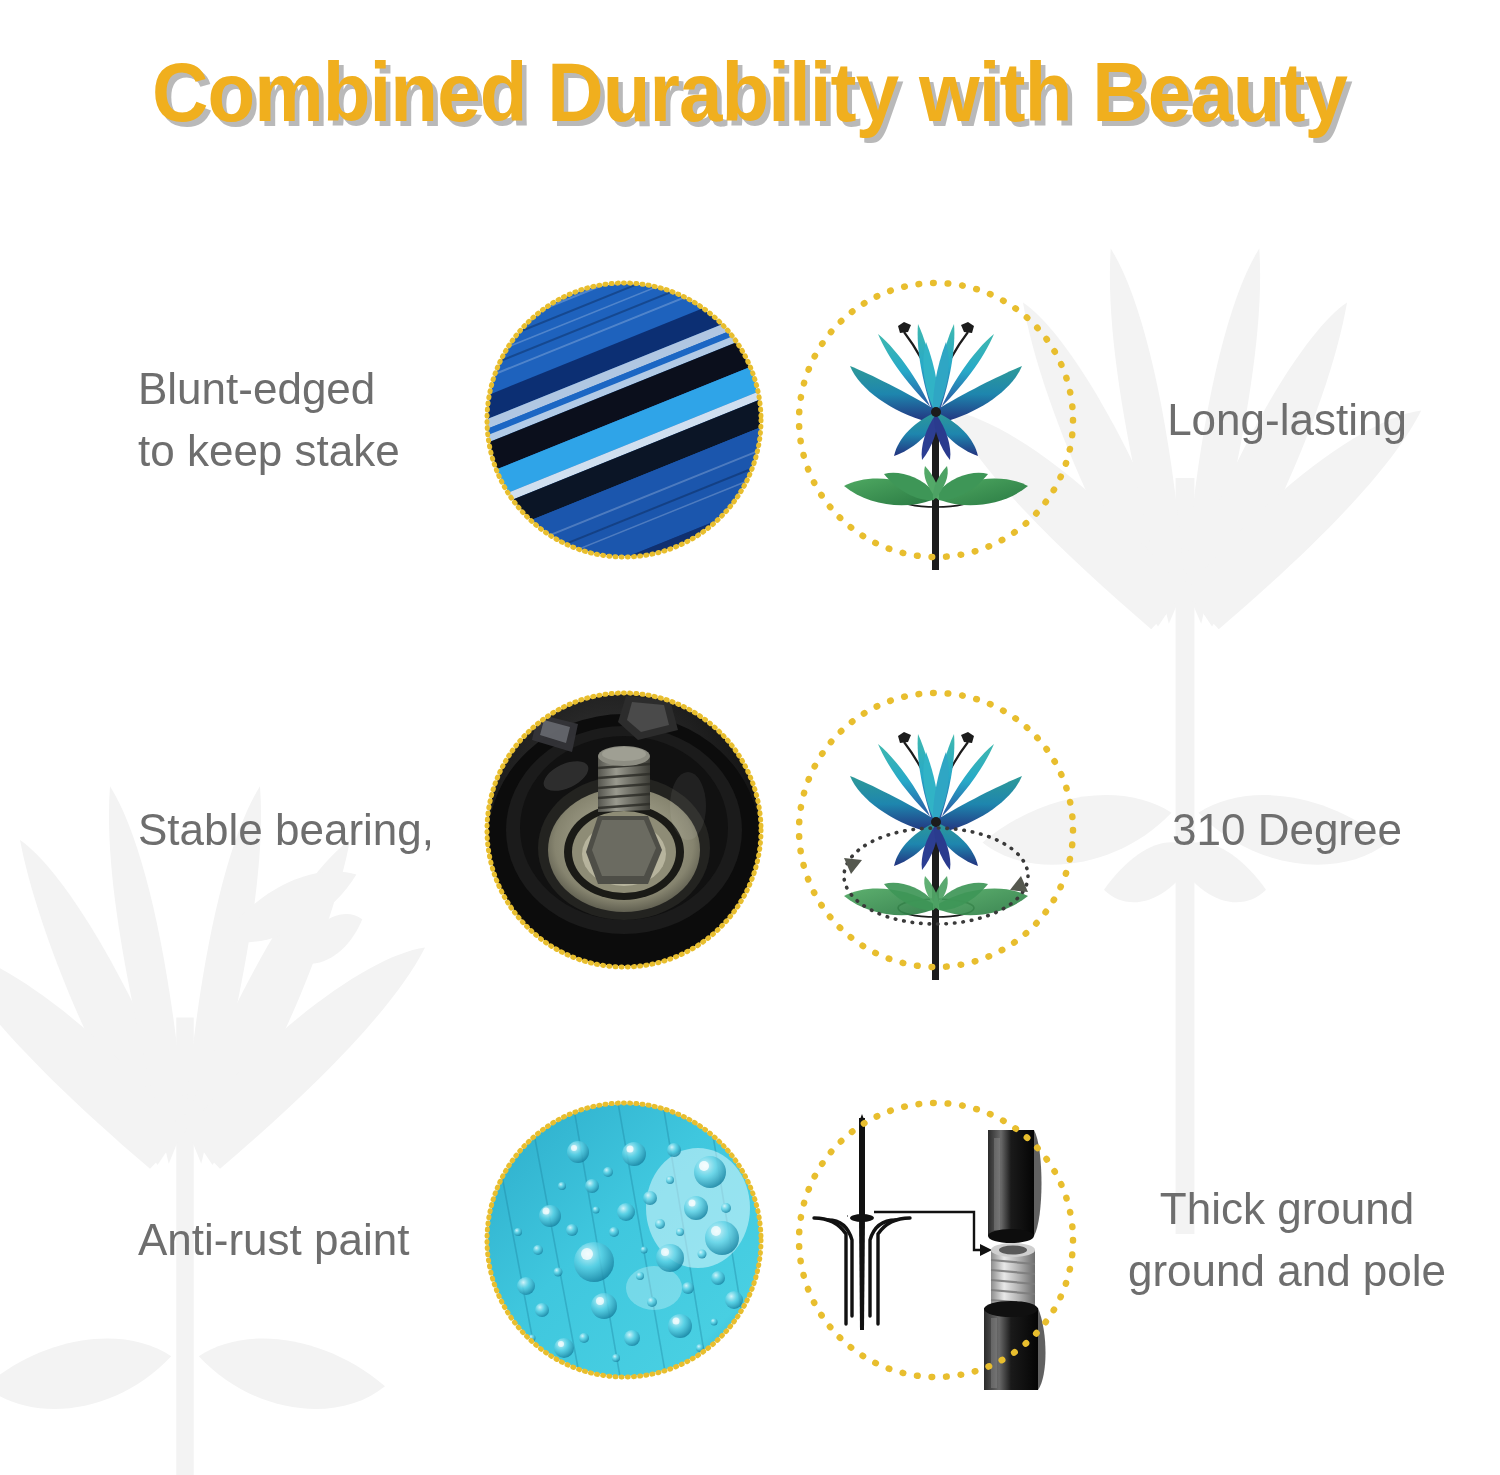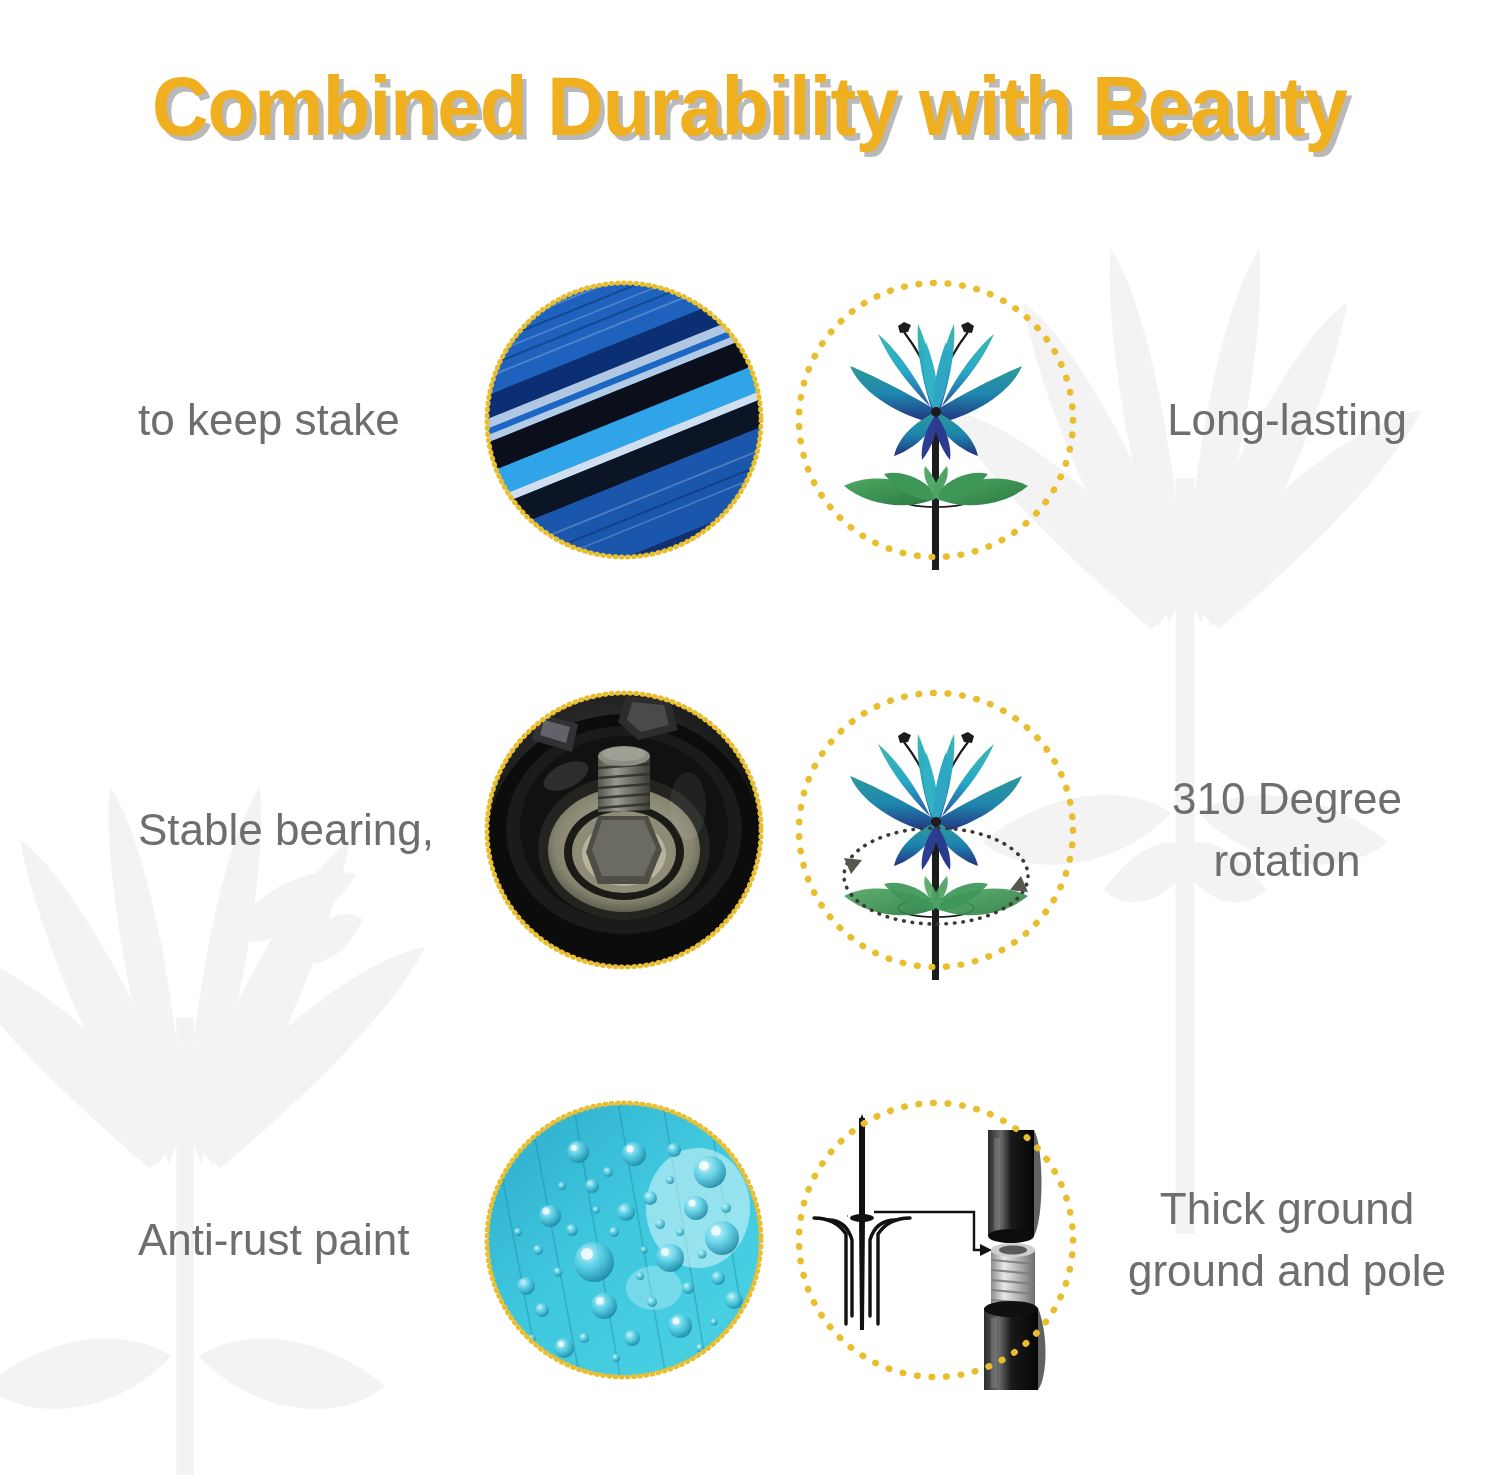--- a/index.html
+++ b/index.html
@@ -11,21 +11,21 @@
   }
 
   
   #watermark{
     position:absolute;inset:0;
     z-index:0;pointer-events:none;
   }
 
   
   #title-wrap{
-    position:absolute;top:58px;left:0;width:1500px;
+    position:absolute;top:44px;left:0;width:1500px;
     text-align:center;z-index:3;
   }
   #page-title{
     display:inline-block;
     font-family:"Liberation Sans", sans-serif;
     font-size:84px;
     font-weight:bold;
     letter-spacing:-1px;
     color:#F0AF1E;
     transform:scaleX(0.93);
@@ -108,20 +108,21 @@
 
 <div id="title-wrap">
   <span id="page-title">Combined Durability with Beauty</span>
 </div>
 
 <div class="row" id="row-1">
 
   <div class="spacer-l"></div>
 
   <div class="label label-left">
+    <div>Blunt-edged</div>
     <div>to keep stake</div>
   </div>
 
   <div class="bubble">
     <svg viewBox="0 0 300 300">
       <defs>
         <clipPath id="cp1">
             <circle cx="150" cy="150" r="136"></circle>
           </clipPath>
         <linearGradient id="bladeA" x1="0" y1="0" x2="0.35" y2="1">
@@ -346,21 +347,20 @@
         <path d="M58,178 l18,2 l-11,14 Z" fill="#55584f"></path>
         <path d="M242,212 l-18,-2 l11,-14 Z" fill="#55584f"></path>
       </g>
 
       <circle cx="150" cy="150" r="137" fill="none" stroke="#E8BE2E" stroke-width="6.5" stroke-linecap="round" stroke-dasharray="0.6 14"></circle>
     </svg>
   </div>
 
   <div class="label label-right">
     <div>310 Degree</div>
-    <div>rotation</div>
   </div>
 
   <div class="spacer-r"></div>
 </div>
 
 <div class="row" id="row-3">
 
   <div class="spacer-l"></div>
 
   <div class="label label-left">

